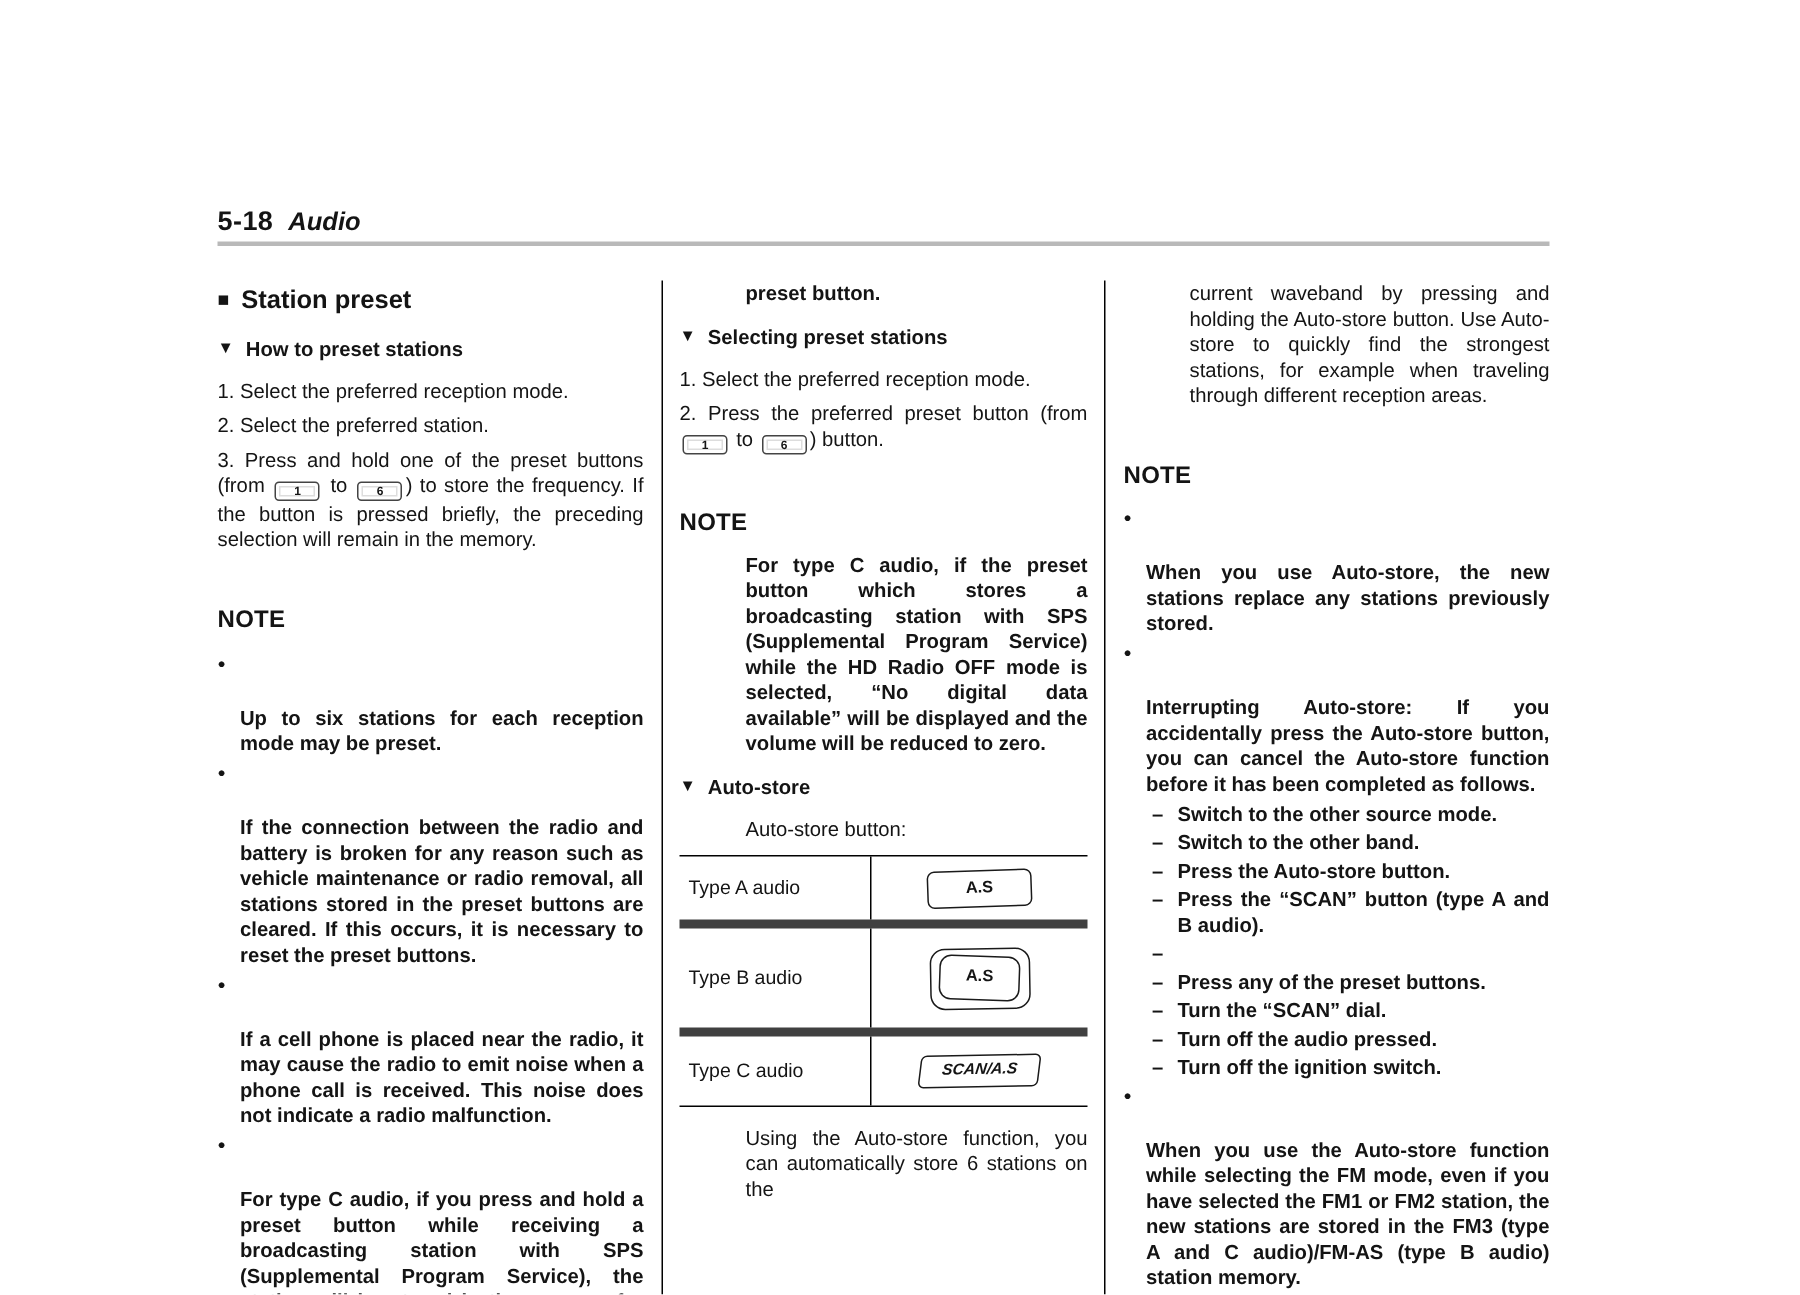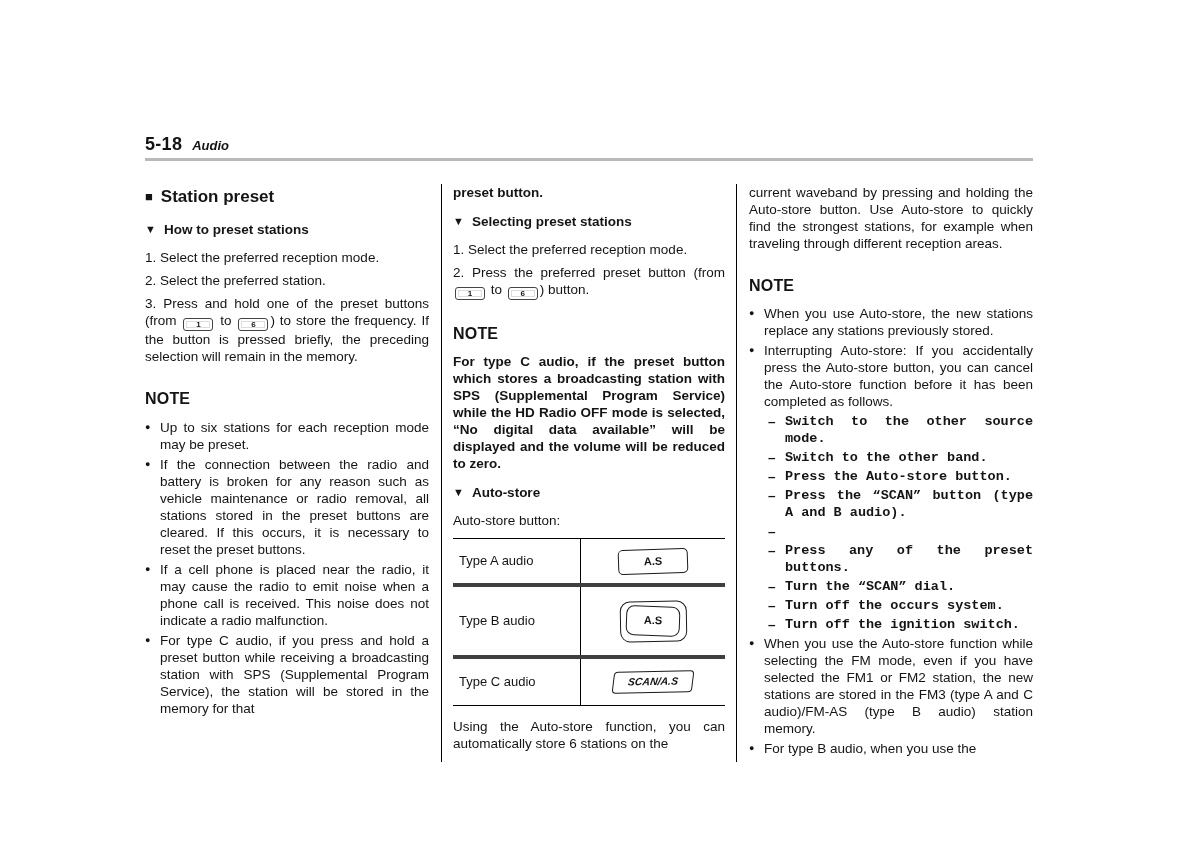--- a/index.html
+++ b/index.html
@@ -6,61 +6,61 @@
   html,body { background:#ffffff; }
   .page {
     position:relative; width:1188px; height:863px; background:#ffffff;
     font-family:"Liberation Sans", sans-serif; color:#141414; overflow:hidden;
   }
   .content { position:absolute; left:145px; top:126px; width:888px; }
 
   
   .hdr { display:flex; align-items:baseline; gap:10px; }
   .hdr .pnum { font-size:18px; font-weight:700; letter-spacing:.3px; }
-  .hdr .sect { font-size:13px; font-weight:700; font-style:italic;margin-top:12px; }
+  .hdr .sect { font-size:17px; font-weight:700; font-style:italic;margin-top:12px; }
   .hdr-rule { height:3px; background:#b9b9b9; margin-top:3px; }
 
   
   .columns { display:flex; margin-top:23px; min-height:578px; align-items:stretch; }
   .col { width:296px; font-size:13.5px; line-height:1.26; }
   .col1 { padding-right:12px; }
   .col2 { padding:0 11px; border-left:1px solid #000; border-right:1px solid #000; }
   .col3 { padding-left:12px; }
 
-  p.body { text-align:justify; margin-bottom:6px; }
+  p.body { text-align:justify; margin-bottom:6px;margin-left:44px; }
   .bold { font-weight:700; }
 
   h2.title { font-size:17px; font-weight:700; margin:2px 0 14px 0; display:flex; align-items:center; gap:8px; }
   h2.title .sq { font-size:13px; line-height:1; }
   h3.sub { font-size:13.5px; font-weight:700; margin:12px 0 11px 0; display:flex; align-items:center; gap:8px; }
   h3.sub .tri { font-size:11px; line-height:1; }
-  h3.noteh { font-size:16px; font-weight:700; margin:24px 0 9px 0; letter-spacing:.2px; }
+  h3.noteh { font-size:16px; font-weight:700; margin:36px 0 9px 0; letter-spacing:.2px; }
 
   .step { margin-bottom:6px; }
   .just { text-align:justify; }
 
   .note-item { display:flex; margin-bottom:3px; }
   .note-item .bullet { width:15px; font-size:9px; padding-top:3px; flex:none; }
-  .note-item .nt { flex:1; text-align:justify; font-weight:400; }
+  .note-item .nt { flex:1; text-align:justify; font-weight:700;margin-top:36px; }
 
   .dash-item { display:flex; padding-left:19px; margin-bottom:2px; }
   .dash-item .dash { width:17px; font-weight:700; flex:none; }
-  .dash-item .dt { flex:1; text-align:justify; font-weight:700;font-family:Liberation Mono, monospace; }
+  .dash-item .dt { flex:1; text-align:justify; font-weight:700; }
 
   
   .preset-btn {
     display:inline-block; width:30px; height:13px; border:1px solid #444;
     border-radius:3px; background:#fff; box-shadow: inset 0 0 0 2px #fff, inset 0 0 0 3px #ddd;
     font-size:8px; font-weight:700; line-height:12px; text-align:center;
     vertical-align:-2px; margin:0 2px;
   }
 
   
   .as-table { border-top:1px solid #000; border-bottom:1px solid #000; margin-top:9px; }
-  .as-row { display:flex; border-bottom:4px solid #404040; }
+  .as-row { display:flex; border-bottom:6px solid #404040; }
   .as-row:last-child { border-bottom:none; }
   .row-a { min-height:48px; } .row-b { min-height:72px; } .row-c { min-height:46px; }
   .as-label { width:128px; border-right:1px solid #000; display:flex; align-items:center; padding-left:6px; font-size:13px; }
   .as-btncell { flex:1; display:flex; align-items:center; justify-content:center; }
   .as-btn { position:relative; background:#fff; border:1.5px solid #1a1a1a; display:flex; align-items:center; justify-content:center; font-weight:700; font-size:11px; }
   .btn-a { width:70px; height:25px; border-radius:5px; transform:rotate(-2deg); }
   .btn-b { width:54px; height:30px; border-radius:8px; transform:rotate(2deg); }
   .btn-b::before { content:""; position:absolute; left:-7px; right:-8px; top:-6px; bottom:-7px; border:1.4px solid #1a1a1a; border-radius:10px; transform:rotate(-3deg); }
   .btn-c { width:80px; height:22px; border-radius:4px; transform:skewX(-8deg) rotate(-1deg); font-style:italic; font-size:10.5px; }
   .after-table { margin-top:12px; }
@@ -194,21 +194,21 @@
         <p class="dash-item">
             <span class="dash">–</span>
             <span class="dt">Press any of the preset buttons.</span>
           </p>
         <p class="dash-item">
             <span class="dash">–</span>
             <span class="dt">Turn the “SCAN” dial.</span>
           </p>
         <p class="dash-item">
             <span class="dash">–</span>
-            <span class="dt">Turn off the occurs system.</span>
+            <span class="dt">Turn off the audio pressed.</span>
           </p>
         <p class="dash-item">
             <span class="dash">–</span>
             <span class="dt">Turn off the ignition switch.</span>
           </p>
 
         <p class="note-item">
           <span class="bullet">●</span>
           <span class="nt">When you use the Auto-store function while selecting the FM mode, even if you have selected the FM1 or FM2 station, the new stations are stored in the FM3 (type A and C audio)/FM-AS (type B audio) station memory.</span>
         </p>

